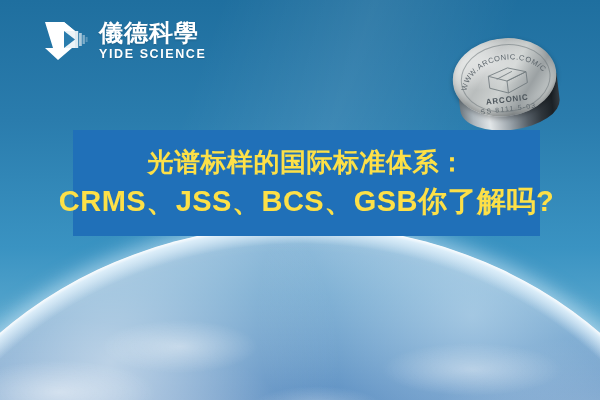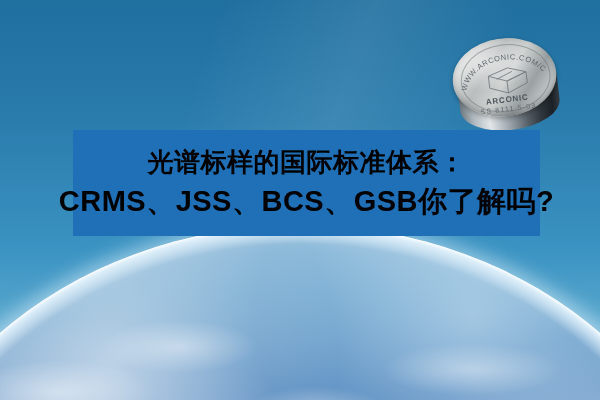--- a/index.html
+++ b/index.html
@@ -175,21 +175,21 @@
     width: 467px;
     height: 106px;
     background: #2070b8;
     display: flex;
     flex-direction: column;
     align-items: center;
     justify-content: center;
     gap: 2px;
   }
   .title-line {
-    color: #000000;
+    color: #fde047;
     font-weight: bold;
     white-space: nowrap;
     text-align: center;
   }
   .title-line-1 { font-size: 26px; letter-spacing: 0.5px; }
   .title-line-2 { font-size: 29px; letter-spacing: 0.5px; }
 </style>
 </head>
 <body>
 
@@ -197,20 +197,37 @@
 
   <div class="sky-layer"></div>
   <div class="sky-sheen"></div>
 
   <div class="earth-wrap">
     <div class="earth-body"></div>
     <div class="earth-clouds"></div>
     <div class="earth-limb"></div>
   </div>
 
+  <div class="logo">
+    <svg class="logo-mark" viewBox="0 0 48 46">
+      <path d="M3 4 H22 L33 13 L22 13 L22 30 L30 30 L16 42 L3 30 L11 30 Z" fill="#ffffff"></path>
+      <path d="M22 4 L33 13 L33 30 L22 30 Z" fill="#ffffff" opacity="0.92"></path>
+      <path d="M22 13 L33 21.5 L22 30 Z" fill="#2a7cad"></path>
+      <g fill="#ffffff">
+        <rect x="33" y="13" width="3.2" height="17" opacity="0.85"></rect>
+        <rect x="37" y="15" width="2.8" height="13" opacity="0.62"></rect>
+        <rect x="40.5" y="17" width="2.4" height="9" opacity="0.42"></rect>
+        <rect x="43.6" y="19" width="2" height="5" opacity="0.25"></rect>
+      </g>
+    </svg>
+    <div class="logo-text">
+      <div class="logo-cn">儀德科學</div>
+      <div class="logo-en">YIDE SCIENCE</div>
+    </div>
+  </div>
 
   <div class="disc">
     <div class="disc-side"></div>
     <div class="disc-top">
       <svg class="disc-face-svg" viewBox="0 0 104 78">
         <defs>
           <path id="arcPath" d="M 12 52 A 42 32 0 0 1 92 40" fill="none"></path>
         </defs>
         <text font-family="'Liberation Sans', sans-serif" font-size="7.5" fill="#5d666c" letter-spacing="0.6">
           <textPath href="#arcPath" startOffset="4%">WWW.ARCONIC.COM/CRMS</textPath>

